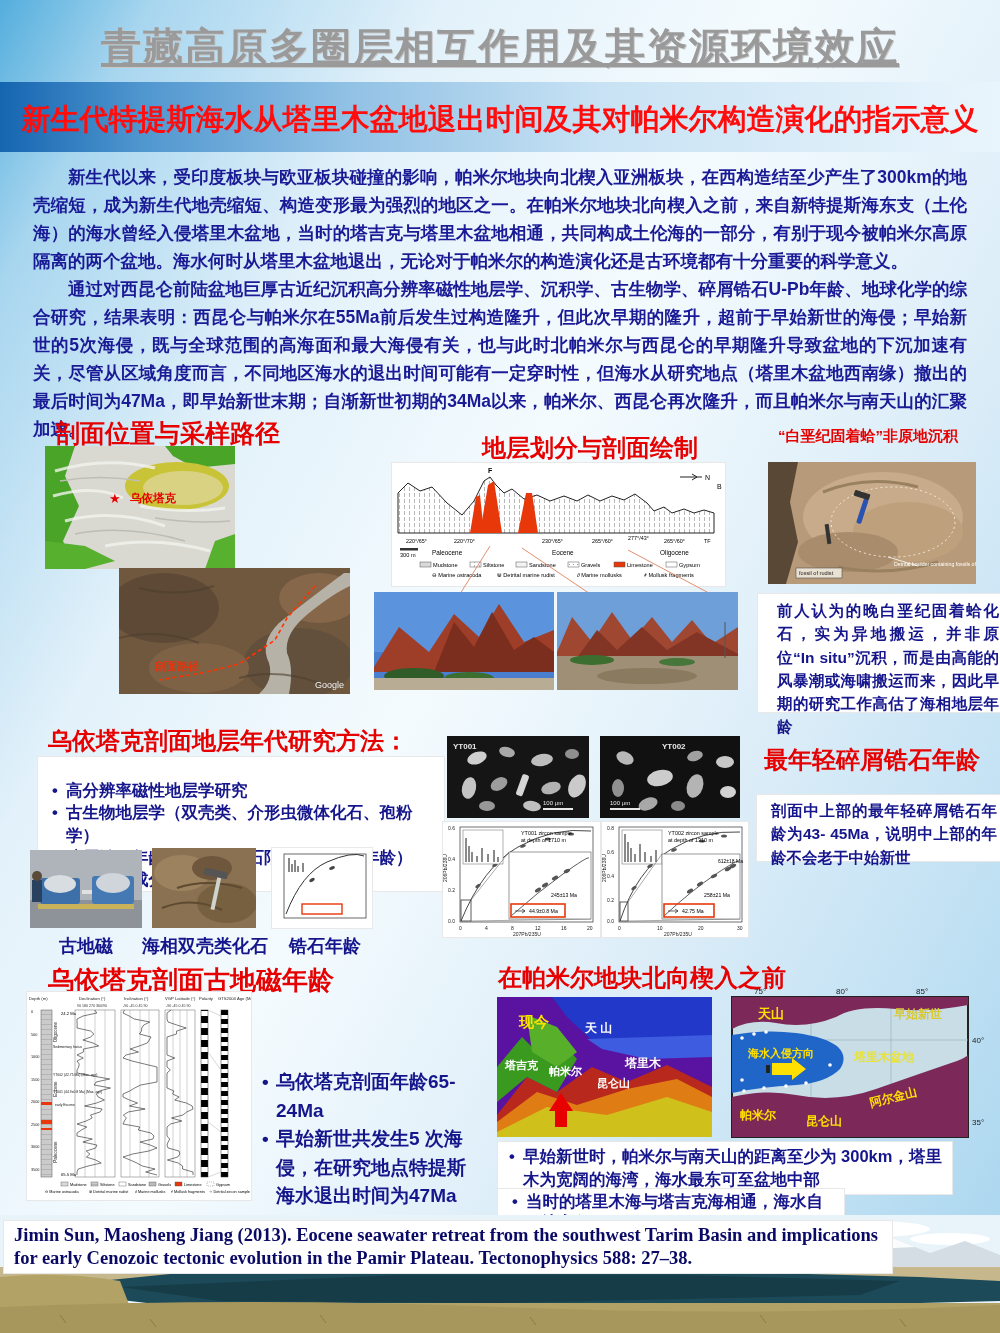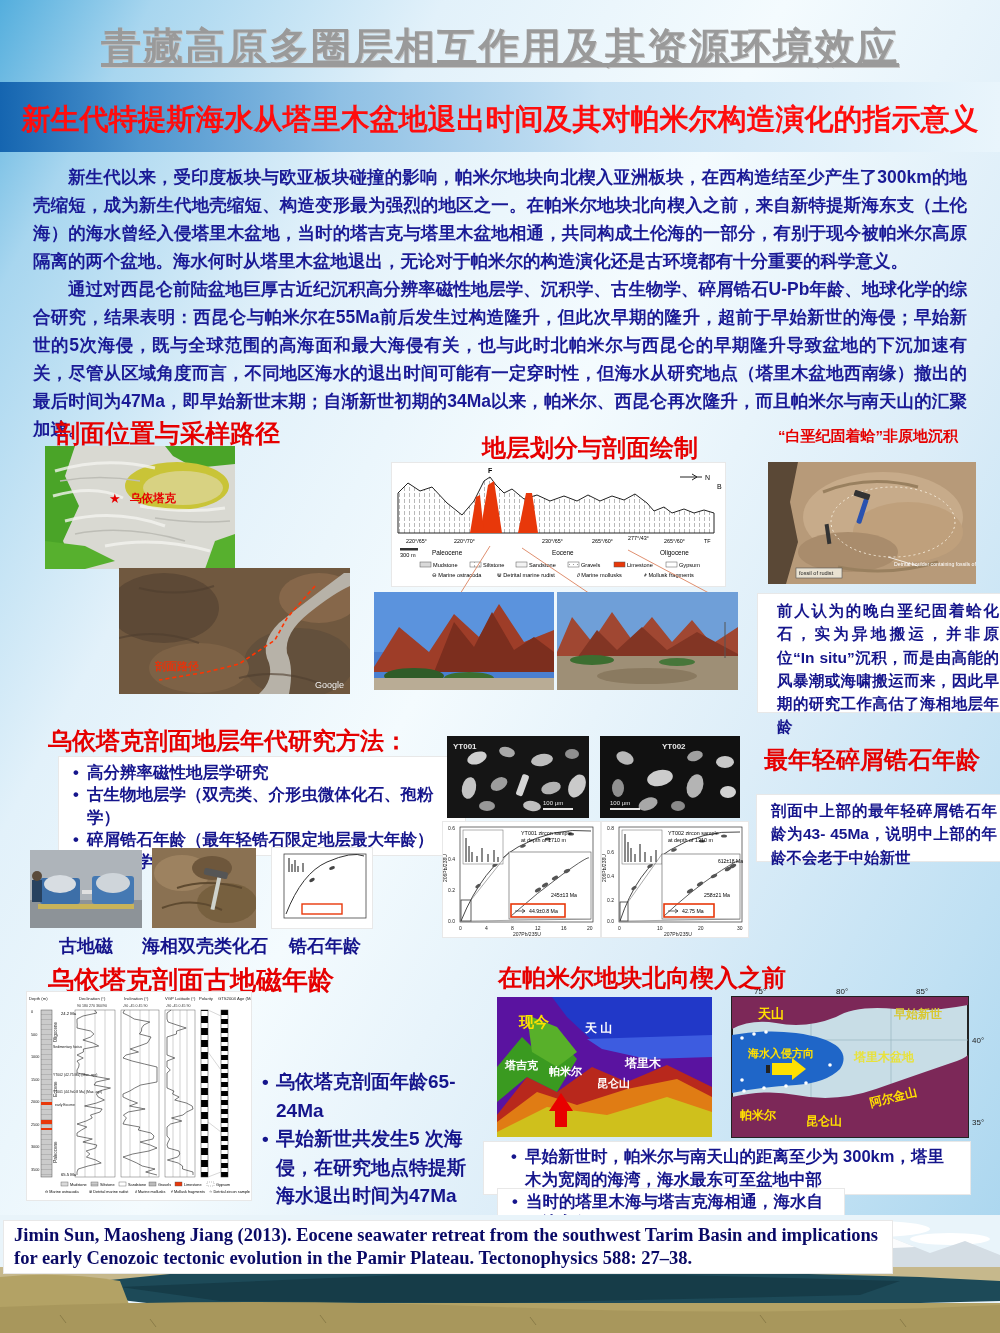--- a/index.html
+++ b/index.html
@@ -163,21 +163,21 @@
     <rect x="28" y="106" width="46" height="10" fill="#e9e2d2" stroke="#555" stroke-width="0.6"></rect>
     <text x="31" y="113" font-size="5.6" fill="#222">fossil of rudist</text>
     <line x1="120" y1="95" x2="150" y2="104" stroke="#fff" stroke-width="0.8"></line>
     <text x="126" y="104" font-size="5.2" fill="#fff">Detrital boulder containing fossils of marine rudist</text>
   </svg>
 
   <div class="abs whitebox notetext navy" style="top:594px;left:758px;width:222px;height:108px;padding:5px 19px;">前人认为的晚白垩纪固着蛤化石，实为异地搬运，并非原位“In situ”沉积，而是由高能的风暴潮或海啸搬运而来，因此早期的研究工作高估了海相地层年龄</div>
 
   <div class="abs red-h sec-h" style="top:725px;left:48px;">乌依塔克剖面地层年代研究方法：</div>
 
-  <div class="abs whitebox" style="top:757px;left:38px;width:390px;height:90px;padding:4px 8px;margin-left:21px;">
+  <div class="abs whitebox" style="top:757px;left:38px;width:390px;height:90px;padding:22px 8px;">
     <ul class="blt navy" style="font-size:16.5px;line-height:1.35;">
       <li>高分辨率磁性地层学研究</li>
       <li>古生物地层学（双壳类、介形虫微体化石、孢粉学）</li>
       <li>碎屑锆石年龄（最年轻锆石限定地层最大年龄）</li>
       <li>海水化学成分</li>
     </ul>
   </div>
 
   <svg class="abs" style="top:850px;left:30px;" width="112" height="78" viewBox="0 0 112 78">
     <rect width="112" height="78" fill="#aeb4ba"></rect>
@@ -537,21 +537,21 @@
     <text x="168" y="33" font-size="12" font-weight="bold" fill="#d8c832">早始新世</text>
     <text x="22" y="72" font-size="11" font-weight="bold" fill="#ffe000">海水入侵方向</text>
     <rect x="40" y="80" width="4" height="8" fill="#222"></rect>
     <polygon points="46,78 46,90 66,90 66,95 80,84 66,73 66,78" fill="#ffe000"></polygon>
     <text x="128" y="76" font-size="12" font-weight="bold" fill="#e8e23a">塔里木盆地</text>
     <text x="14" y="134" font-size="12" font-weight="bold" fill="#ffe000">帕米尔</text>
     <text x="80" y="140" font-size="12" font-weight="bold" fill="#ffe000">昆仑山</text>
     <text x="145" y="122" font-size="12" font-weight="bold" fill="#ffe000" transform="rotate(-14 145 122)">阿尔金山</text>
   </svg>
 
-  <div class="abs whitebox" style="top:1142px;left:484px;width:444px;height:46px;padding:3px 21px;">
+  <div class="abs whitebox" style="top:1142px;left:498px;width:444px;height:46px;padding:3px 5px;">
     <ul class="blt navy" style="font-size:16.5px;line-height:1.4;">
       <li>早始新世时，帕米尔与南天山的距离至少为 300km，塔里木为宽阔的海湾，海水最东可至盆地中部</li>
     </ul>
   </div>
   <div class="abs whitebox" style="top:1189px;left:498px;width:330px;height:24px;padding:2px 8px;">
     <ul class="blt navy" style="font-size:16.5px;line-height:1.3;">
       <li>当时的塔里木海与塔吉克海相通，海水自西边入侵</li>
     </ul>
   </div>
 

